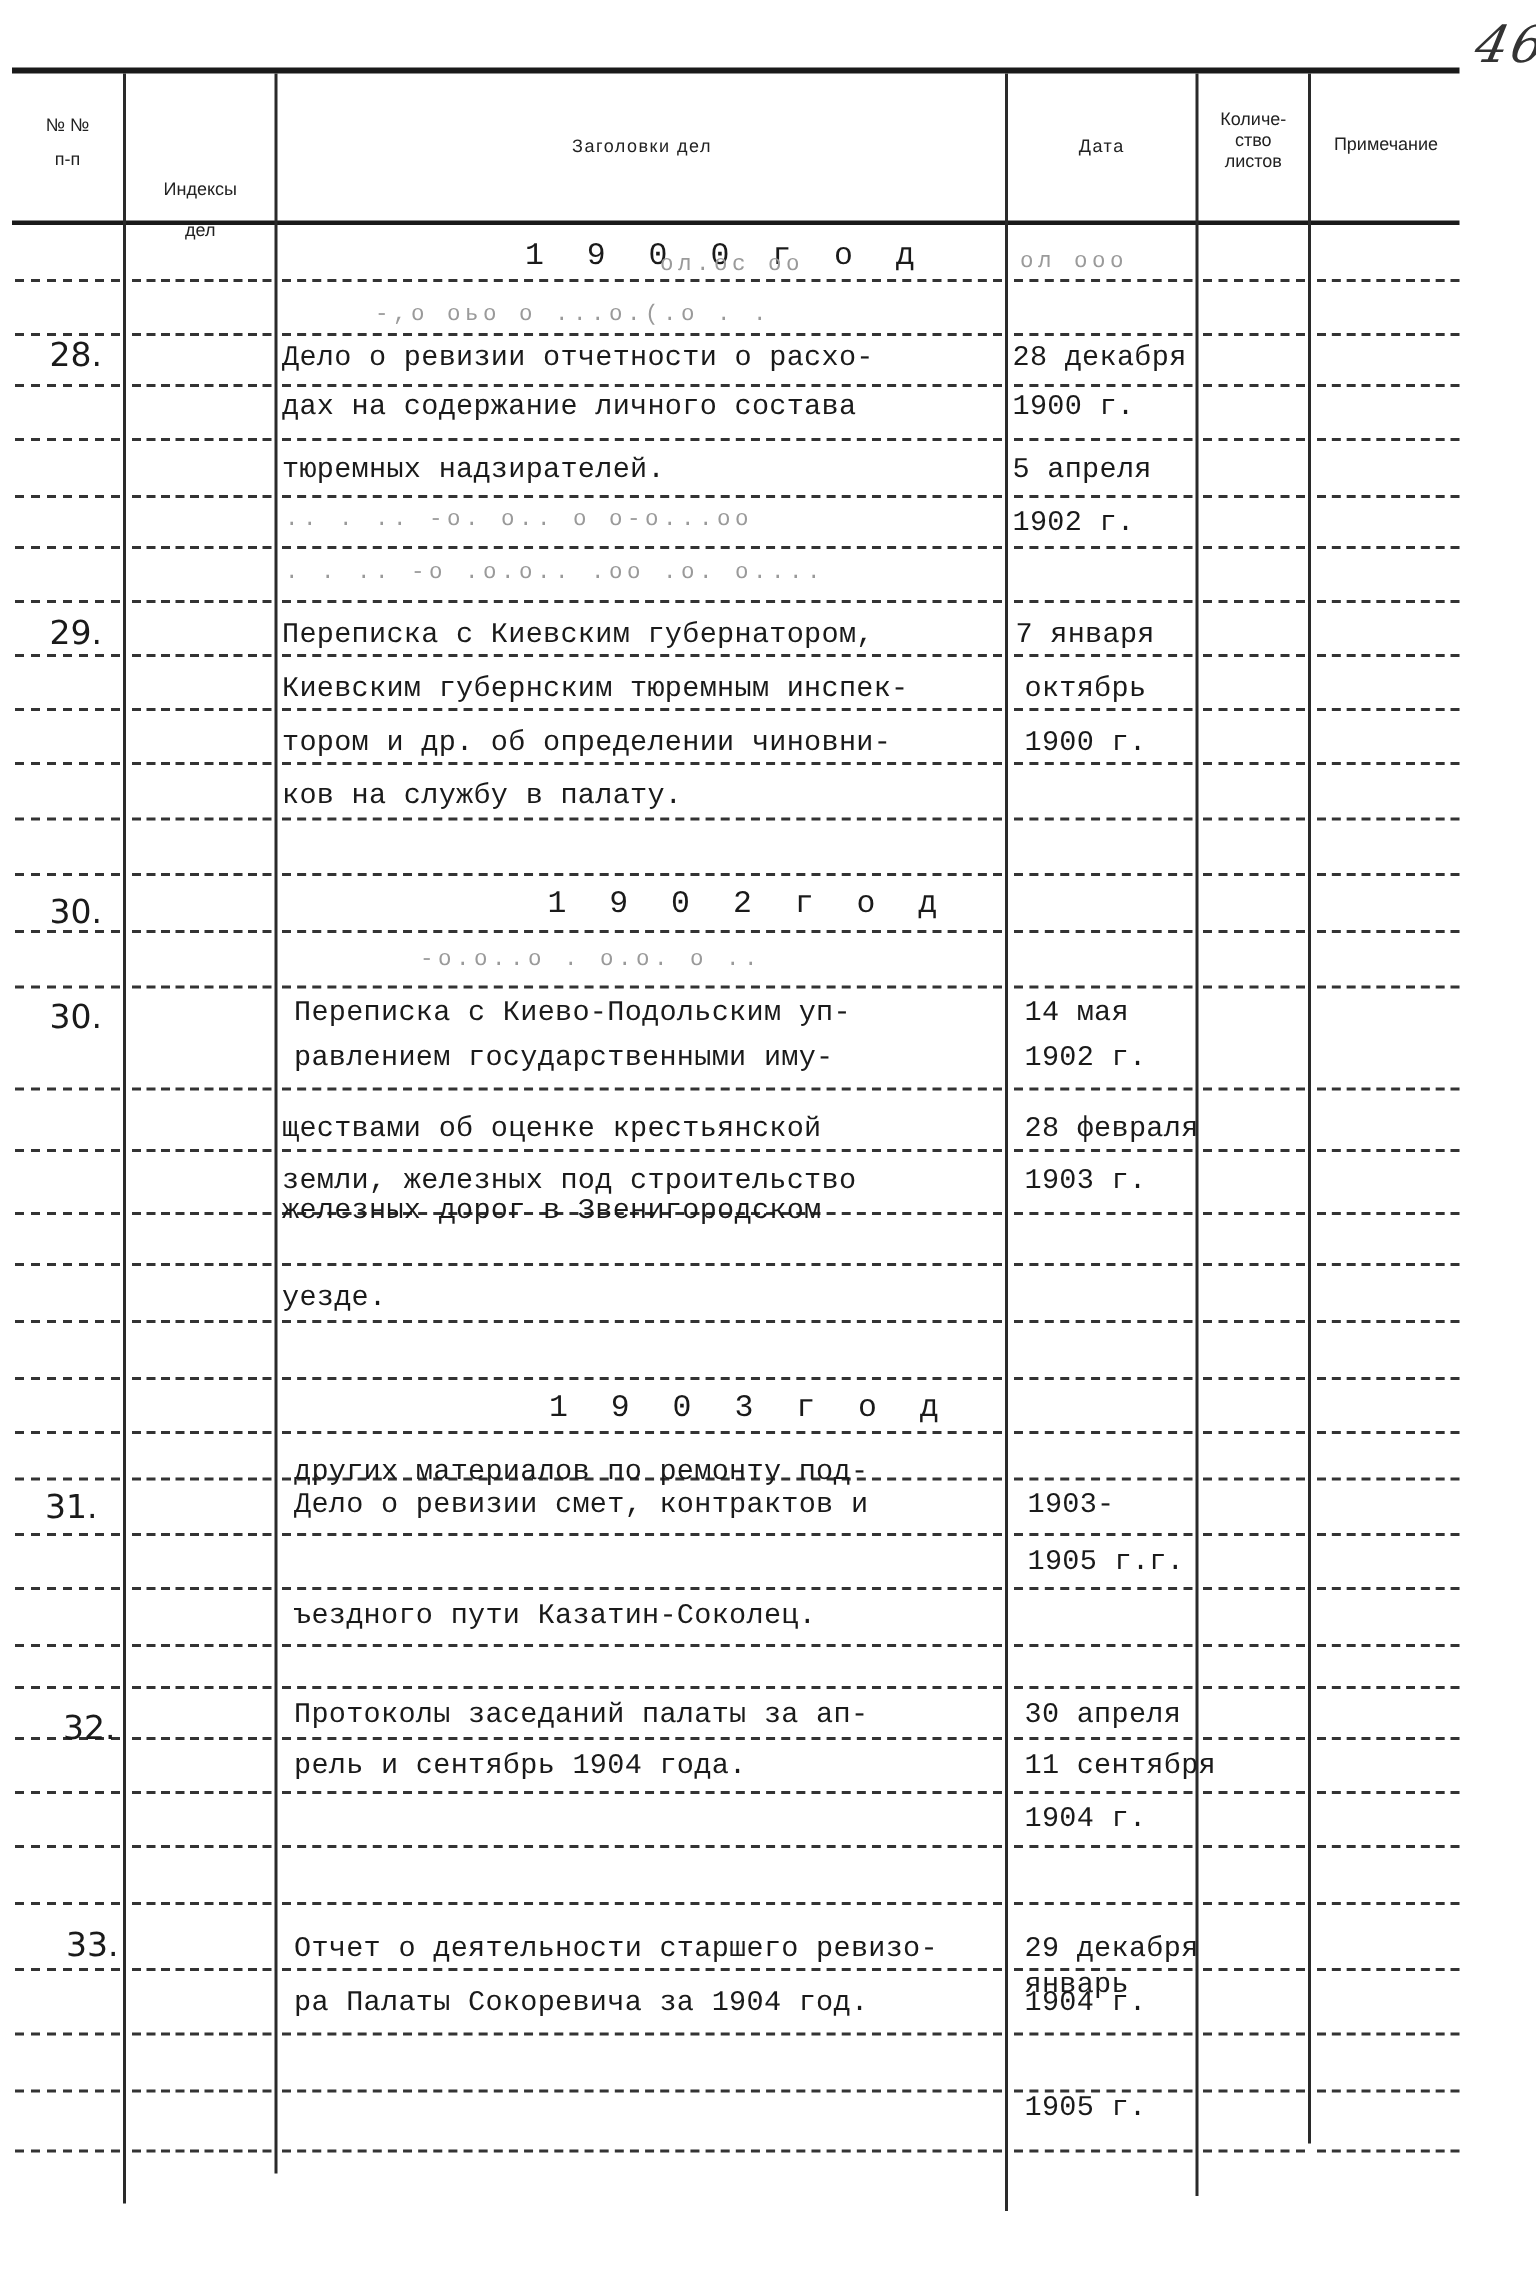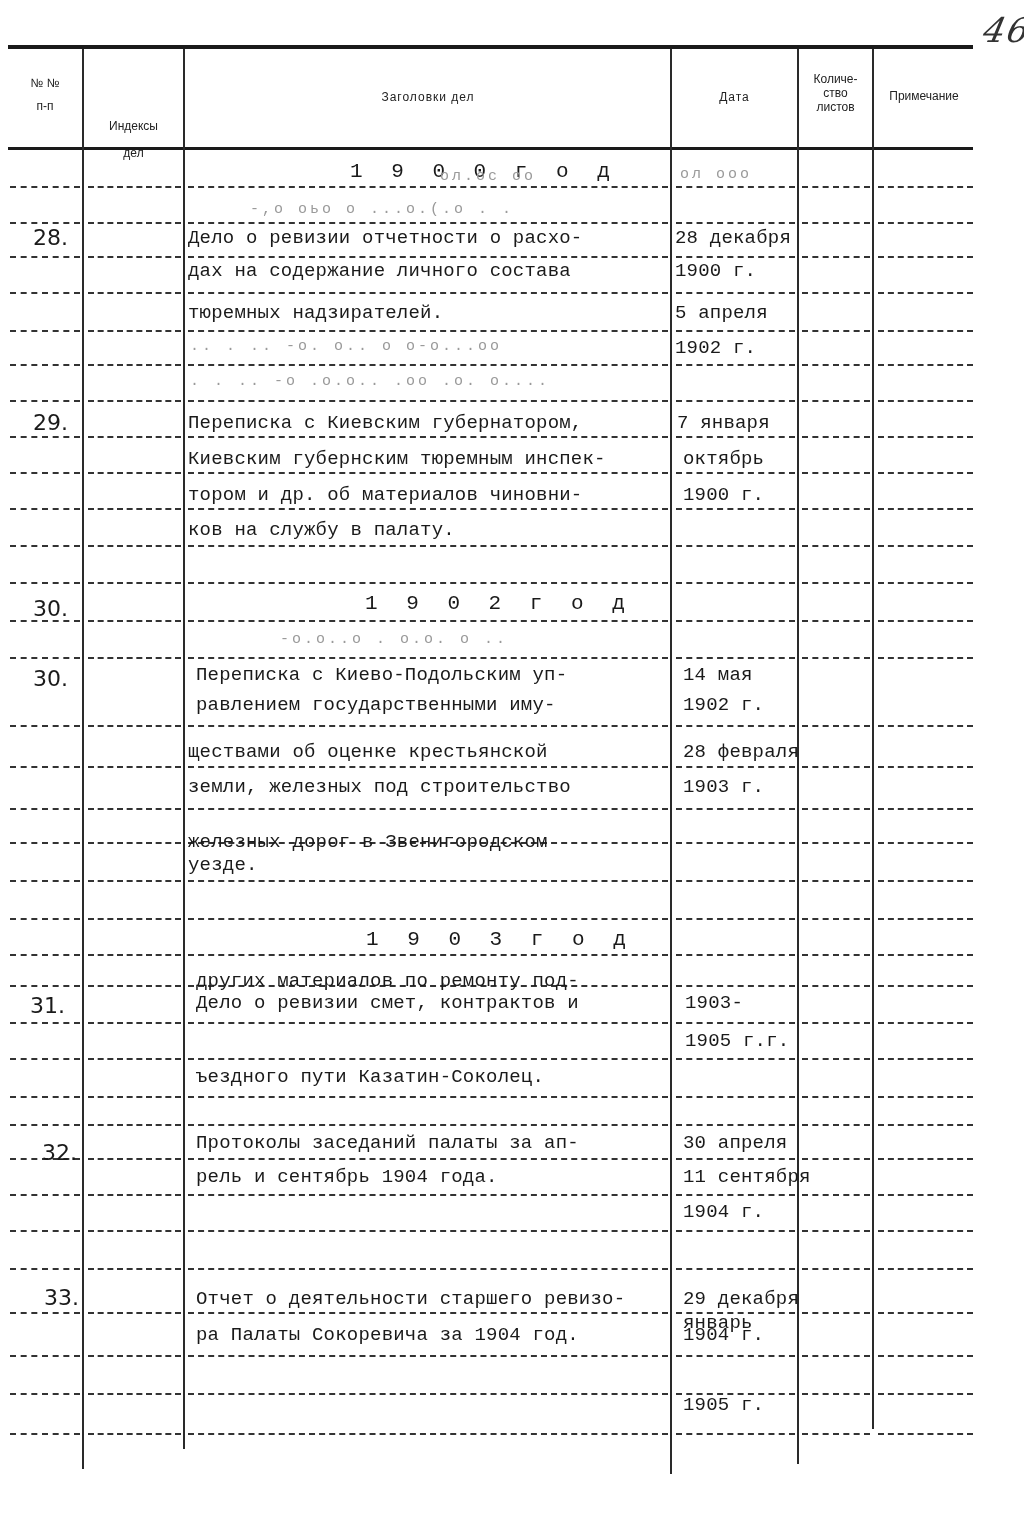--- a/index.html
+++ b/index.html
@@ -271,33 +271,33 @@
 <div class="txt" style="left:188px; top:260px;">дах на содержание личного состава</div>
 <div class="txt" style="left:188px; top:302px;">тюремных надзирателей.</div>
 <div class="txt" style="left:675px; top:227px;">28 декабря</div>
 <div class="txt" style="left:675px; top:260px;">1900 г.</div>
 <div class="txt" style="left:675px; top:302px;">5 апреля</div>
 <div class="txt" style="left:675px; top:337px;">1902 г.</div>
 
 <div class="num" style="left:33px; top:410px;">29.</div>
 <div class="txt" style="left:188px; top:412px;">Переписка с Киевским губернатором,</div>
 <div class="txt" style="left:188px; top:448px;">Киевским губернским тюремным инспек-</div>
-<div class="txt" style="left:188px; top:484px;">тором и др. об материалов чиновни-</div>
+<div class="txt" style="left:188px; top:484px;">тором и др. об определении чиновни-</div>
 <div class="txt" style="left:188px; top:519px;">ков на службу в палату.</div>
 <div class="txt" style="left:677px; top:412px;">7 января</div>
 <div class="txt" style="left:683px; top:448px;">октябрь</div>
 <div class="txt" style="left:683px; top:484px;">1900 г.</div>
 
 <div class="num" style="left:33px; top:596px;">30.</div>
 <div class="num" style="left:33px; top:666px;">30.</div>
 <div class="txt" style="left:196px; top:664px;">Переписка с Киево-Подольским уп-</div>
 <div class="txt" style="left:196px; top:694px;">равлением государственными иму-</div>
 <div class="txt" style="left:188px; top:741px;">ществами об оценке крестьянской</div>
 <div class="txt" style="left:188px; top:776px;">земли, железных под строительство</div>
-<div class="txt" style="left:188px; top:831px;">железных дорог в Звенигородском</div>
+<div class="txt" style="left:188px; top:796px;">железных дорог в Звенигородском</div>
 <div class="txt" style="left:188px; top:854px;">уезде.</div>
 <div class="txt" style="left:683px; top:664px;">14 мая</div>
 <div class="txt" style="left:683px; top:694px;">1902 г.</div>
 <div class="txt" style="left:683px; top:741px;">28 февраля</div>
 <div class="txt" style="left:683px; top:776px;">1903 г.</div>
 
 <div class="num" style="left:30px; top:993px;">31.</div>
 <div class="txt" style="left:196px; top:992px;">Дело о ревизии смет, контрактов и</div>
 <div class="txt" style="left:196px; top:970px;">других материалов по ремонту под-</div>
 <div class="txt" style="left:196px; top:1066px;">ъездного пути Казатин-Соколец.</div>

